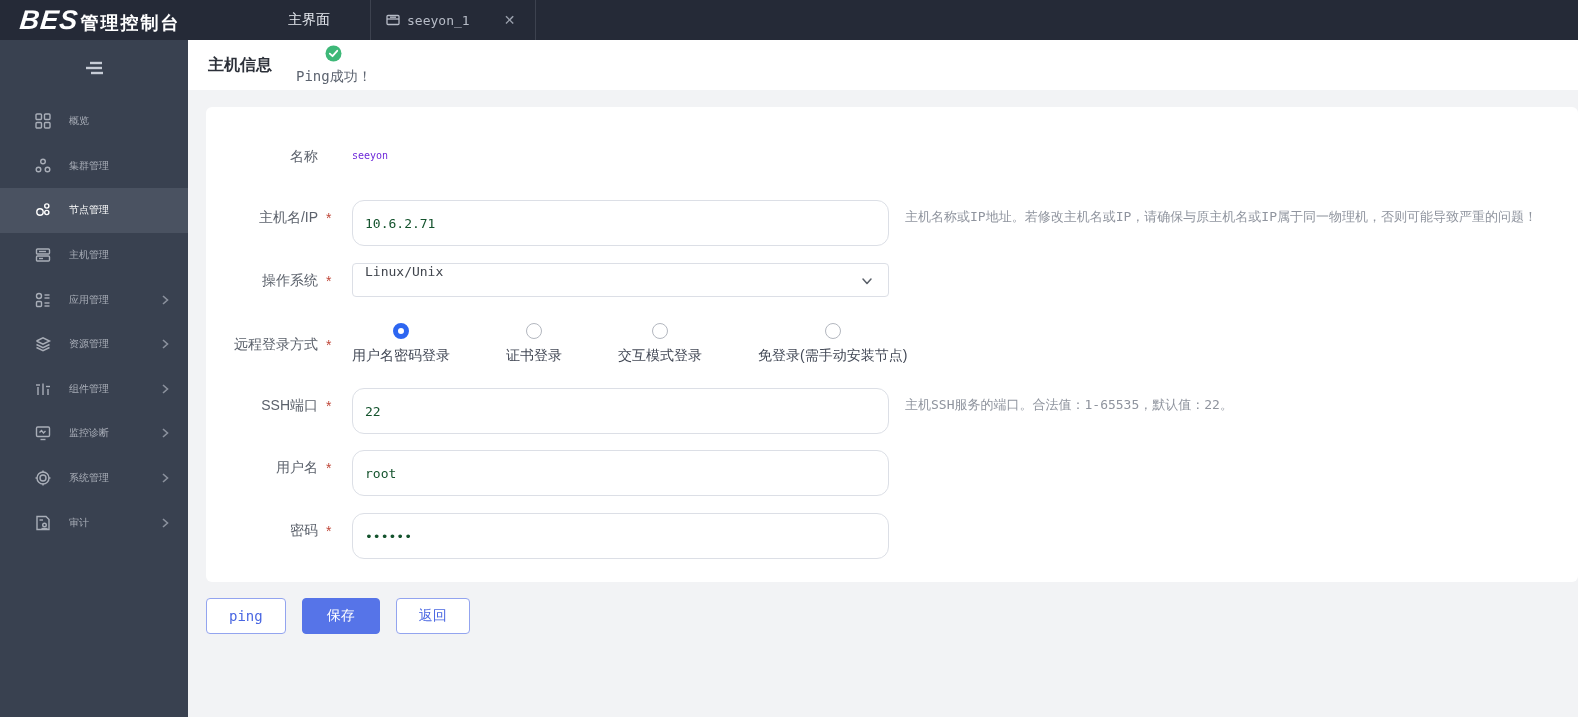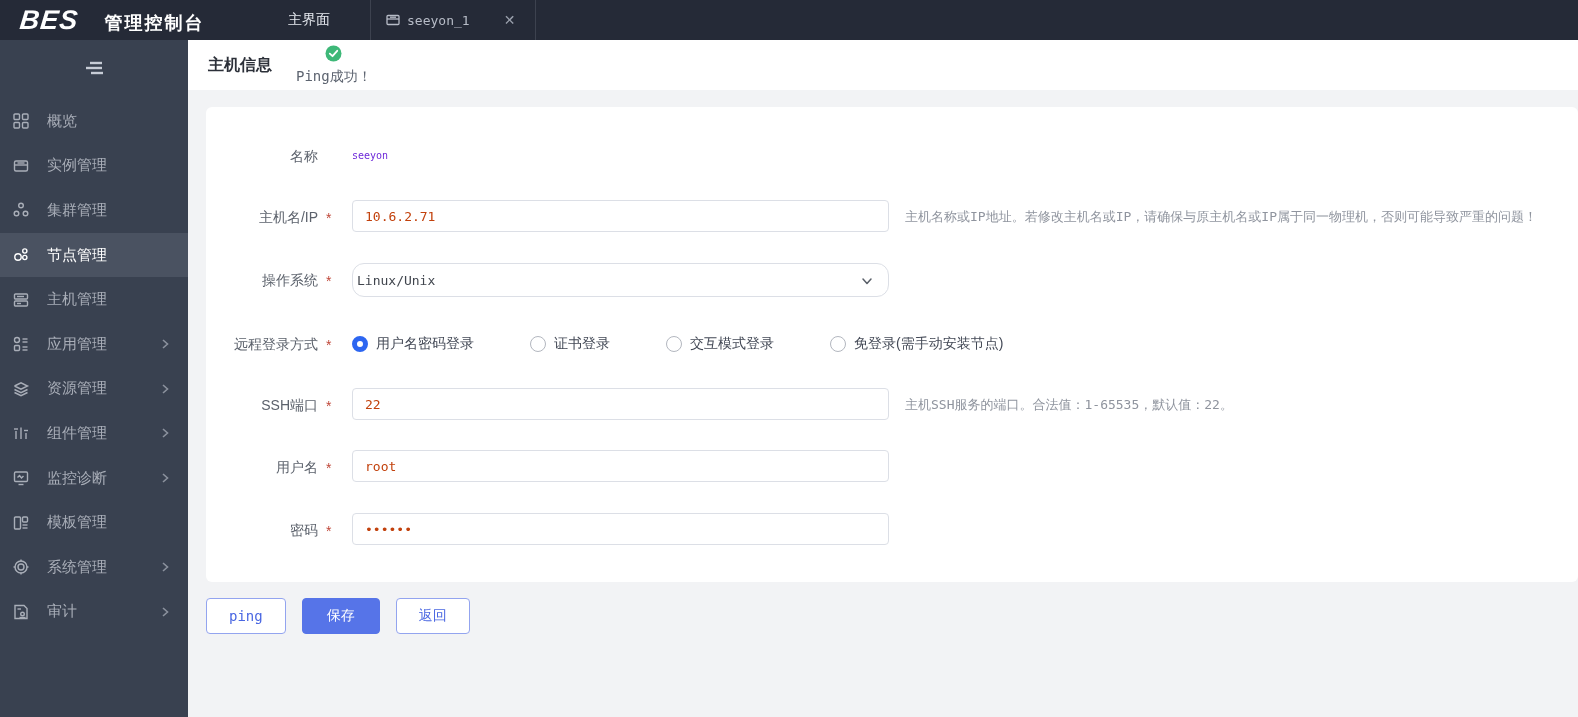--- a/index.html
+++ b/index.html
@@ -6,35 +6,35 @@
   html,body { width:1578px; height:717px; overflow:hidden; background:#f2f3f5;
     font-family:"Liberation Sans", sans-serif; }
   .mono { font-family:"DejaVu Sans Mono","Liberation Sans",sans-serif; }
 
   
   .topbar { position:absolute; left:0; top:0; width:1578px; height:40px;
     background:#252a37; display:flex; align-items:center; z-index:10; }
   .logo { display:flex; align-items:baseline; padding-left:20px; width:268px; }
   .logo-bes { color:#fff; font-size:27px; font-weight:900; font-style:italic;
     letter-spacing:1px; transform:skewX(-6deg); }
-  .logo-cn { color:#fff; font-size:18px; font-weight:700; margin-left:26px; letter-spacing:2px; }
+  .logo-cn { color:#fff; font-size:18px; font-weight:700; margin-left:2px; letter-spacing:2px; }
   .top-tab { color:#e7eaf0; font-size:14px; padding:0 40px 0 20px; height:40px;
     display:flex; align-items:center; cursor:pointer; }
   .top-divider { width:1px; height:40px; background:#3d424f; }
   .inst-tab { display:flex; align-items:center; gap:6px; padding:0 14px; height:40px; cursor:pointer; }
   .inst-tab .tab-label { color:#b7bcc7; font-size:13px; }
   .tab-close { color:#9aa0ac; font-size:14px; margin-left:22px; padding:0 6px; cursor:pointer; }
 
   
   .sidebar { position:absolute; left:0; top:40px; width:188px; height:677px;
     background:#394150; }
   .collapse-btn { height:56px; display:flex; align-items:center; justify-content:center; cursor:pointer; }
   .menu { list-style:none; padding-top:3px; }
   .menu-item { position:relative; height:44.6px; display:flex; align-items:center;
-    padding-left:12px; color:#a9aeb8; font-size:15px; cursor:pointer; }
+    padding-left:34px; color:#a9aeb8; font-size:10px; cursor:pointer; }
   .menu-item.active { background:#4a5261; color:#ffffff; }
   .menu-item .mi-icon { width:18px; height:18px; margin-right:17px; flex:0 0 18px; display:flex; }
   .menu-item svg { stroke:currentColor; fill:none; stroke-width:1.4; }
   .chev { position:absolute; right:18px; top:50%; transform:translateY(-50%); display:flex; }
   .chev svg { stroke:#8b919d; stroke-width:1.6; fill:none; }
 
   
   .page-header { position:absolute; left:188px; top:40px; right:0; height:50px;
     background:#ffffff; display:flex; align-items:center; padding-left:20px; gap:24px; }
   .page-title { font-size:16px; font-weight:700; color:#2c3039; }
@@ -45,34 +45,34 @@
   .content { position:absolute; left:188px; top:90px; right:0; bottom:0; background:#f2f3f5; }
   .panel { position:absolute; left:18px; top:17px; right:0; height:475px;
     background:#ffffff; border-radius:6px; }
 
   .frow { position:absolute; left:0; right:0; height:34px; }
   .flabel { position:absolute; left:0; top:0; width:112px; height:34px; line-height:34px;
     text-align:right; font-size:14px; color:#5c626c; }
   .freq { position:absolute; left:120px; top:1px; height:34px; line-height:34px;
     color:#bf4537; font-size:14px; }
   .fctl { position:absolute; left:146px; top:0; width:537px; }
-  .tinput { width:537px; height:32px; border:1px solid #dcdfe6; border-radius:4px;
-    padding:0 12px; font-size:13px; color:#c2410c; background:#fff; outline:none;
+  .tinput { width:537px; height:46px; border:1px solid #dcdfe6; border-radius:12px;
+    padding:0 12px; font-size:13px; color:#14532d; background:#fff; outline:none;
     font-family:"DejaVu Sans Mono","Liberation Sans",sans-serif; }
   .select-box { position:relative; width:537px; height:34px; border:1px solid #dcdfe6;
-    border-radius:12px; background:#fff; display:flex; align-items:center;
-    padding:0 4px; font-size:13px; color:#40454d; cursor:pointer; }
+    border-radius:4px; background:#fff; display:flex; 
+    padding:0 12px; font-size:13px; color:#40454d; cursor:pointer; }
   .select-box .dd { position:absolute; right:14px; top:10px; }
   .fvalue { height:34px; line-height:34px; font-size:10px; color:#6d28d9; }
   .fhint { position:absolute; left:699px; top:0; height:34px; line-height:34px;
     font-size:13px; color:#8f949e; white-space:nowrap; }
 
   .radio-group { position:absolute; left:146px; top:0; height:34px; display:flex;
     align-items:center; gap:56px; }
-  .radio-opt { display:flex; align-items:center; gap:8px; cursor:pointer; }
+  .radio-opt { display:flex; align-items:center; gap:8px; cursor:pointer;flex-direction:column; }
   .radio-circle { width:16px; height:16px; border-radius:50%; border:1px solid #b3b7bf; background:#fff; }
   .radio-circle.sel { border:5px solid #2d66f1; }
   .radio-label { font-size:14px; color:#434956; }
 
   
   .actions { position:absolute; left:206px; top:598px; display:flex; gap:16px; }
   .btn { height:36px; border-radius:4px; font-size:14px; display:flex; align-items:center;
     justify-content:center; cursor:pointer; border:1px solid #93a4ef; background:#fff;
     color:#4a67e2; padding:0 22px; }
   .btn.primary { background:#5674e8; border-color:#5674e8; color:#fff; padding:0 24px; }
@@ -118,30 +118,20 @@
         <svg width="18" height="18" viewBox="0 0 18 18">
           <rect x="2" y="2" width="5.5" height="5.5" rx="1"></rect>
             <rect x="10.5" y="2" width="5.5" height="5.5" rx="1"></rect>
           <rect x="2" y="10.5" width="5.5" height="5.5" rx="1"></rect>
             <rect x="10.5" y="10.5" width="5.5" height="5.5" rx="1"></rect>
         </svg>
         </span>
       <span>概览</span>
     </li>
 
-    <li class="menu-item">
-      <span class="mi-icon">
-        <svg width="18" height="18" viewBox="0 0 18 18">
-          <rect x="2.5" y="4" width="13" height="10" rx="1.5"></rect>
-          <line x1="2.5" y1="8" x2="15.5" y2="8"></line>
-            <line x1="5.5" y1="6" x2="12.5" y2="6"></line>
-        </svg>
-        </span>
-      <span>实例管理</span>
-    </li>
 
     <li class="menu-item">
       <span class="mi-icon">
         <svg width="18" height="18" viewBox="0 0 18 18">
           <circle cx="9" cy="4.5" r="2.3"></circle>
             <circle cx="4.5" cy="12.5" r="2.3"></circle>
             <circle cx="13.5" cy="12.5" r="2.3"></circle>
         </svg>
         </span>
       <span>集群管理</span>
@@ -232,31 +222,20 @@
         </svg>
         </span>
       <span>监控诊断</span>
       <span class="chev">
         <svg width="10" height="12" viewBox="0 0 10 12">
             <polyline points="3,2 7.5,6 3,10"></polyline>
           </svg>
         </span>
     </li>
 
-    <li class="menu-item">
-      <span class="mi-icon">
-        <svg width="18" height="18" viewBox="0 0 18 18">
-          <rect x="2.5" y="3" width="6" height="12" rx="1"></rect>
-          <rect x="10.5" y="3" width="5" height="5" rx="1"></rect>
-          <line x1="10.5" y1="11" x2="15.5" y2="11"></line>
-            <line x1="10.5" y1="14" x2="15.5" y2="14"></line>
-        </svg>
-        </span>
-      <span>模板管理</span>
-    </li>
 
     <li class="menu-item">
       <span class="mi-icon">
         <svg width="18" height="18" viewBox="0 0 18 18">
           <circle cx="9" cy="9" r="3"></circle>
             <circle cx="9" cy="9" r="6"></circle>
           <line x1="9" y1="1.5" x2="9" y2="3.5"></line>
             <line x1="9" y1="14.5" x2="9" y2="16.5"></line>
           <line x1="1.5" y1="9" x2="3.5" y2="9"></line>
             <line x1="14.5" y1="9" x2="16.5" y2="9"></line>

